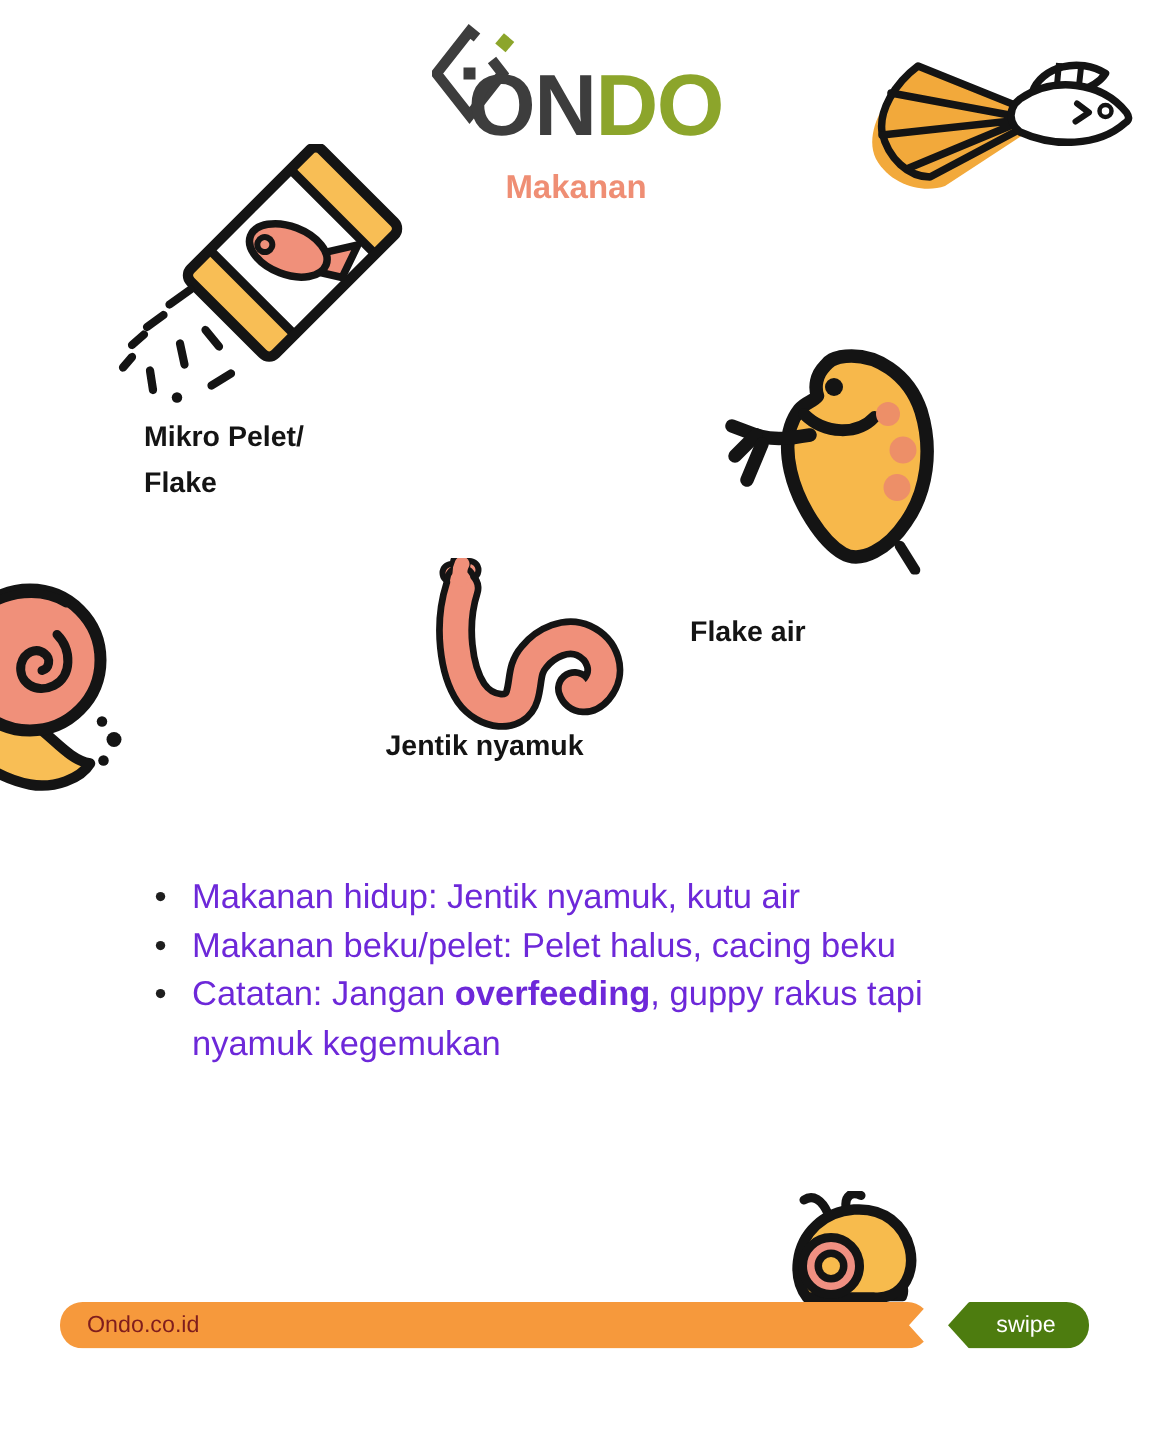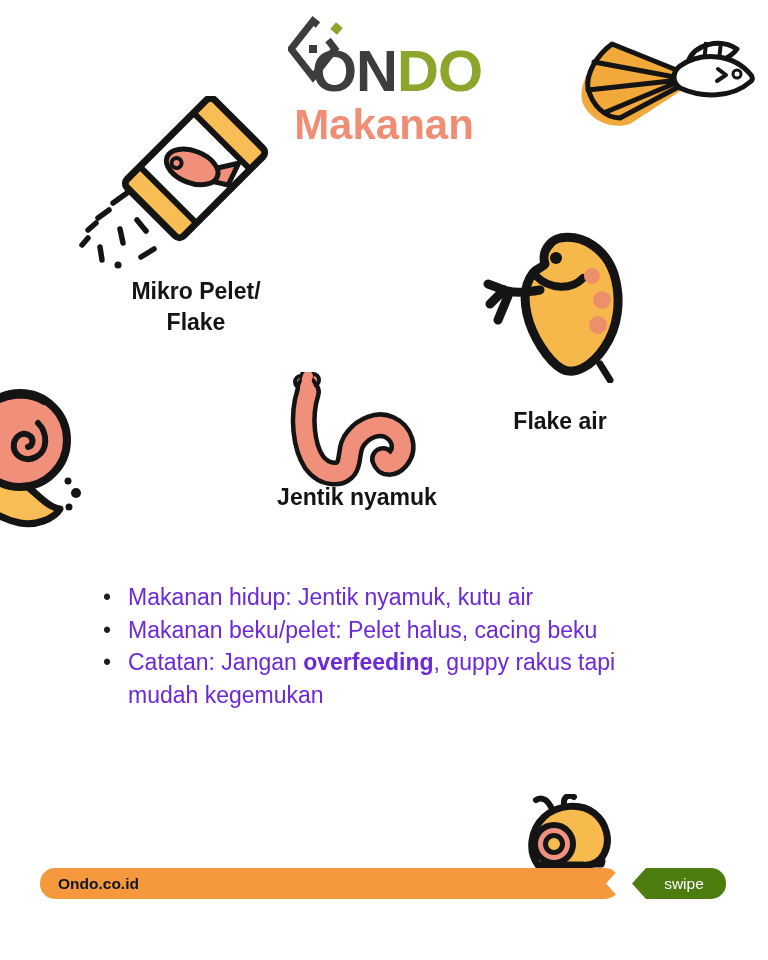--- a/index.html
+++ b/index.html
@@ -5,43 +5,43 @@
   html,body{margin:0;padding:0;background:#e8e8e8;}
   #canvas{
     position:relative;width:768px;height:960px;background:#ffffff;
     overflow:hidden;font-family:"Liberation Sans",sans-serif;margin:0 auto;
   }
   .abs{position:absolute;}
   
   .logo-text{left:312px;top:46px;font-size:58px;font-weight:bold;letter-spacing:-1px;line-height:50px;}
   .logo-on{color:#3d3d3d;}
   .logo-do{color:#8ca52b;}
-  .page-title{left:0;right:0;top:103px;text-align:center;font-size:42px;font-weight:bold;color:#ef8e74;line-height:44px;}
+  .page-title{left:0;right:0;top:103px;text-align:center;font-size:22px;font-weight:bold;color:#ef8e74;line-height:44px;}
   
-  .item-label{font-size:23px;font-weight:bold;color:#141414;line-height:31px;text-align:center;}
+  .item-label{font-size:19px;font-weight:bold;color:#141414;line-height:31px;}
   .label-pellet{left:96px;top:276px;width:200px;}
   .label-flea{left:460px;top:406px;width:200px;}
   .label-larva{left:257px;top:482px;width:200px;}
   
   .notes{left:100px;top:581px;width:600px;}
   .notes ul{list-style:none;margin:0;padding:0;}
   .notes li{
     position:relative;padding-left:28px;font-size:23px;line-height:32.5px;
     color:#6d28d9;
   }
   .notes li::before{
     content:"\2022";position:absolute;left:3px;top:0;font-size:23px;color:#1e1e1e;
   }
   .notes b{font-weight:bold;margin-top:18px;}
   
   .footer-bar{
     left:40px;top:868px;width:580px;height:31px;background:#f6993c;
     border-radius:15px;
     clip-path:polygon(0 0,100% 0,calc(100% - 14px) 50%,100% 100%,0 100%);
-    color:#0f172a;font-size:15.5px;font-weight:bold;line-height:31px;
+    color:#7f1d1d;font-size:15.5px;font-weight:normal;line-height:31px;
     padding-left:0;box-sizing:border-box;
   }
   .footer-bar span{padding-left:18px;}
   .swipe-tab{
     left:632px;top:868px;width:94px;height:31px;background:#4d7c0f;
     border-radius:15px;
     clip-path:polygon(14px 0,100% 0,100% 100%,14px 100%,0 50%);
     color:#fff;font-size:15.5px;font-weight:normal;line-height:31px;
     text-align:center;box-sizing:border-box;padding-left:10px;
     cursor:pointer;
@@ -157,21 +157,21 @@
   <div class="abs notes">
     <ul>
       <li>
         <span>Makanan hidup: Jentik nyamuk, kutu air</span>
       </li>
       <li>
         <span>Makanan beku/pelet: Pelet halus, cacing beku</span>
       </li>
       <li>
         <span>Catatan: Jangan </span><b>overfeeding</b><span>, guppy rakus tapi</span>
-        <div>mudah kegemukan</div>
+        <div>nyamuk kegemukan</div>
       </li>
     </ul>
   </div>
 
   <svg class="abs" style="left:524px;top:794px;" width="90" height="74" viewBox="0 0 90 74">
     <g stroke="#141414" stroke-width="6" stroke-linecap="round" fill="none">
       <path d="M28,15 C24,6 18,2 12,6"></path>
       <path d="M40,11 C39,3 44,0 50,3"></path>
     </g>
     <path d="M56,71 L74,56 C79,61 80,67 78,71 Z" fill="#2d6f7c" stroke="#141414" stroke-width="5" stroke-linejoin="round"></path>

